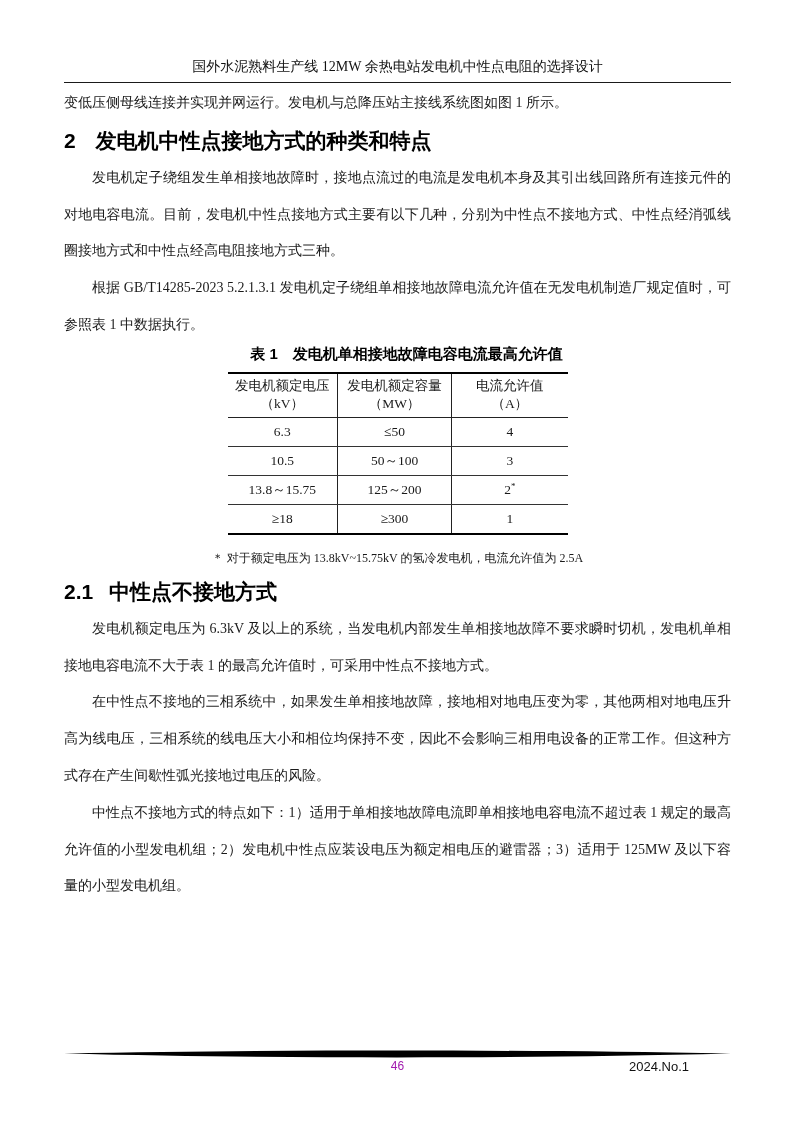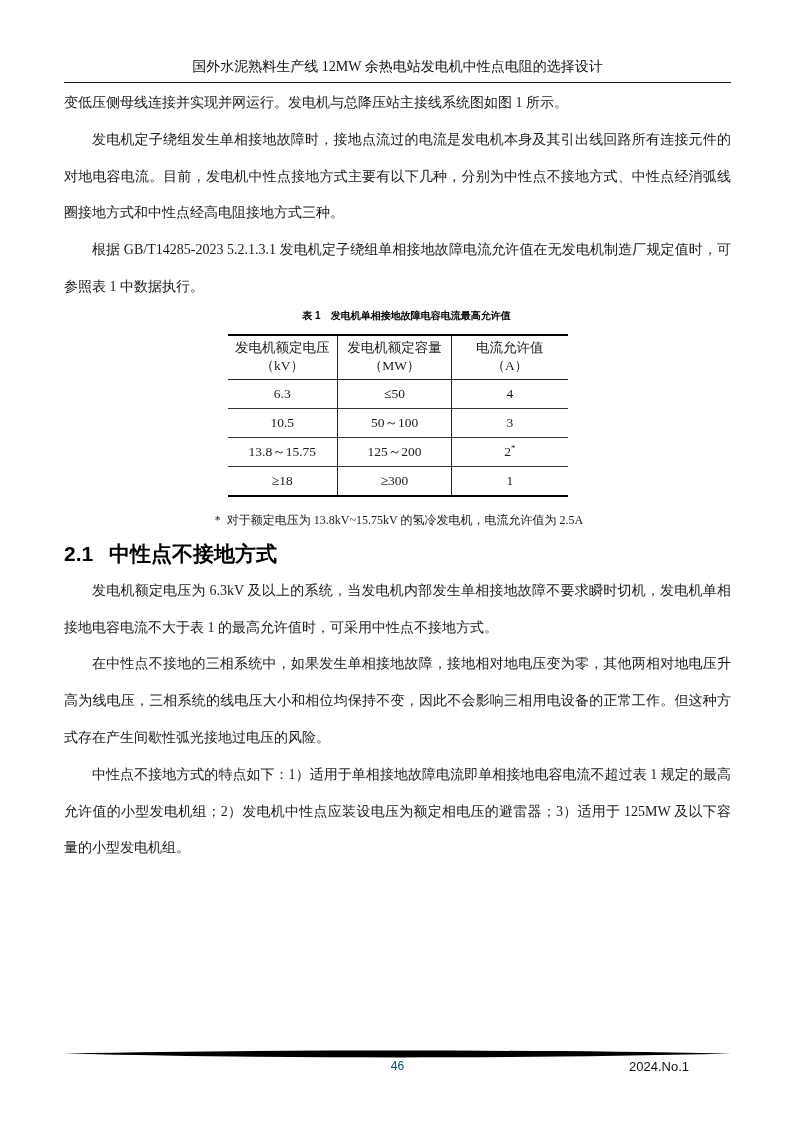--- a/index.html
+++ b/index.html
@@ -40,21 +40,21 @@
     line-height: 38px;
     color: #000;
   }
   .sec-heading .sec-num { margin-right: 14px; }
   .sec-heading.sub { margin-top: 4px; }
   .sec-heading.sub .sec-num { margin-right: 10px; }
   .table-caption {
     margin: 0;
     font-family: "Liberation Sans", "DejaVu Sans", sans-serif;
     font-weight: bold;
-    font-size: 10px;
+    font-size: 15px;
     line-height: 20px;
     text-align: center;
     text-indent: 18px;
     color: #000;
   }
   table.data-table {
     margin: 8px auto 0 auto;
     border-collapse: collapse;
     width: 340px;
     table-layout: fixed;
@@ -92,21 +92,21 @@
     height: 8px;
   }
   .footer-pageno {
     position: absolute;
     left: 64px;
     width: 667px;
     top: 1059px;
     text-align: center;
     font-family: "Liberation Sans", "DejaVu Sans", sans-serif;
     font-size: 12px;
-    color: #0c4a6e;
+    color: #a21caf;
   }
   .footer-issue {
     position: absolute;
     right: 104px;
     top: 1059px;
     font-family: "Liberation Sans", "DejaVu Sans", sans-serif;
     font-size: 13px;
     color: #111;
   }
 </style>
@@ -114,20 +114,24 @@
 <body>
 
 <div class="page">
 
   <div class="running-head">国外水泥熟料生产线 12MW 余热电站发电机中性点电阻的选择设计</div>
 
   <div class="content">
 
     <p class="para">变低压侧母线连接并实现并网运行。发电机与总降压站主接线系统图如图 1 所示。</p>
 
+    <h2 class="sec-heading">
+      <span class="sec-num">2</span>
+      <span>发电机中性点接地方式的种类和特点</span>
+    </h2>
 
     <p class="para indent">发电机定子绕组发生单相接地故障时，接地点流过的电流是发电机本身及其引出线回路所有连接元件的对地电容电流。目前，发电机中性点接地方式主要有以下几种，分别为中性点不接地方式、中性点经消弧线圈接地方式和中性点经高电阻接地方式三种。</p>
 
     <p class="para indent">根据 GB/T14285-2023 5.2.1.3.1 发电机定子绕组单相接地故障电流允许值在无发电机制造厂规定值时，可参照表 1 中数据执行。</p>
 
     <div class="table-caption">表 1　发电机单相接地故障电容电流最高允许值</div>
 
     <table class="data-table">
       <colgroup>
           <col class="c1">

